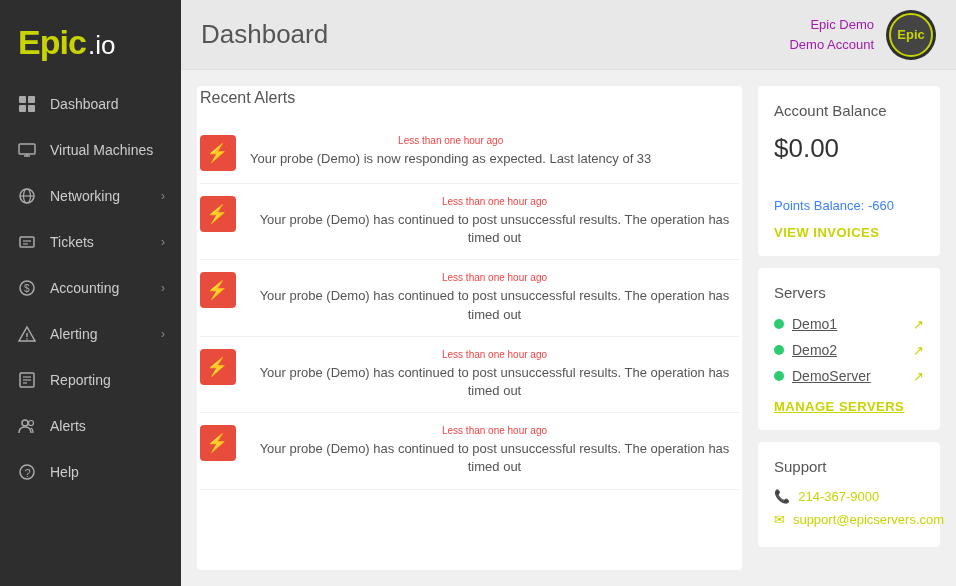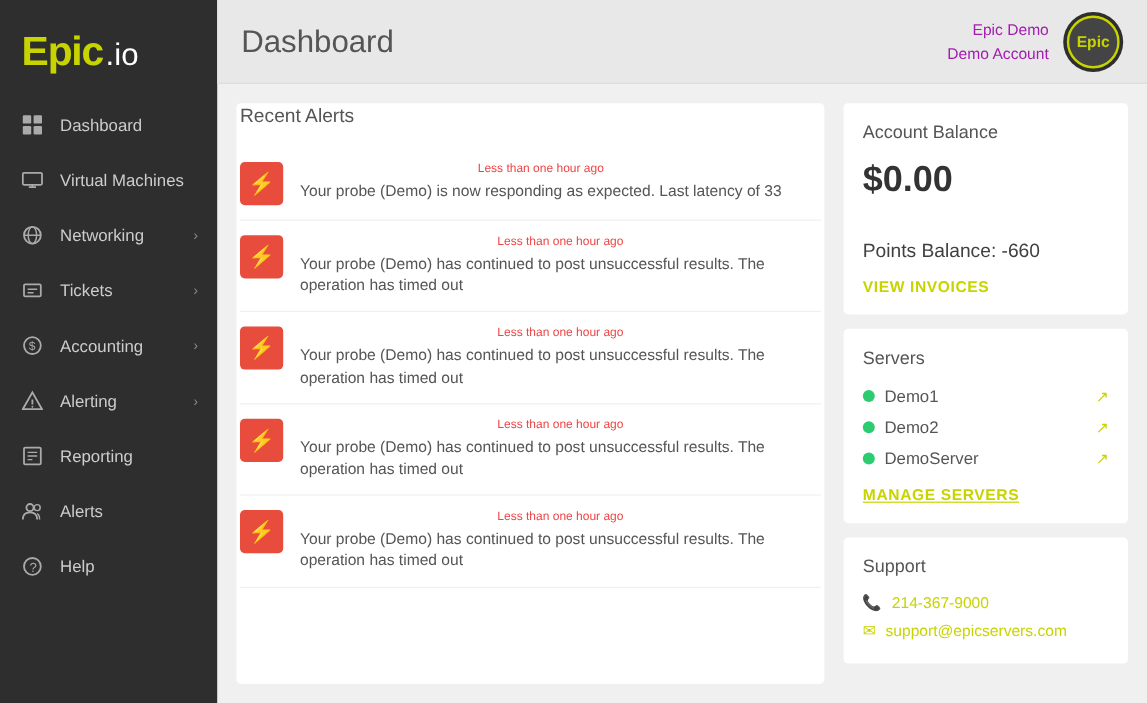--- a/index.html
+++ b/index.html
@@ -150,50 +150,51 @@
     .alert-time {
       font-size: 10px;
       color: #ef4444;
       margin-bottom: 4px;
       text-align: center;
     }
     .alert-msg {
       font-size: 13px;
       color: #555;
       line-height: 1.4;
+      text-align: center;
     }
 
     
     #right-panel {
-      width: 237px;
+      width: 182px;
       display: flex;
       flex-direction: column;
       gap: 12px;
     }
     .card {
       background: white;
       border-radius: 4px;
       padding: 16px;
     }
     .card-title {
       font-size: 15px;
       color: #555;
       margin-bottom: 10px;
       font-weight: 400;
     }
     .balance-amount {
-      font-size: 30px;
+      font-size: 26px;
       color: #333;
-      font-weight: 700;
+      font-weight: 400;
       margin-bottom: 4px;
       margin-top: 14px;
     }
     .points-balance {
-      font-size: 16px;
-      color: #404040;
+      font-size: 13px;
+      color: #3b82f6;
       margin-bottom: 12px;
       margin-top: 34px;
     }
     .view-link {
       font-size: 13px;
       color: #c8d400;
       text-transform: uppercase;
       cursor: pointer;
       font-weight: bold;
       letter-spacing: 0.5px;
@@ -206,21 +207,21 @@
       font-size: 14px;
       color: #555;
     }
     .server-dot {
       width: 10px;
       height: 10px;
       border-radius: 50%;
       background: #2ecc71;
       flex-shrink: 0;
     }
-    .server-name { flex: 1; }
+    .server-name { flex: 1; text-decoration: underline; }
     .server-link-icon {
       color: #c8d400;
       font-size: 13px;
       cursor: pointer;
     }
     .manage-link {
       font-size: 13px;
       color: #c8d400;
       text-transform: uppercase;
       cursor: pointer;

